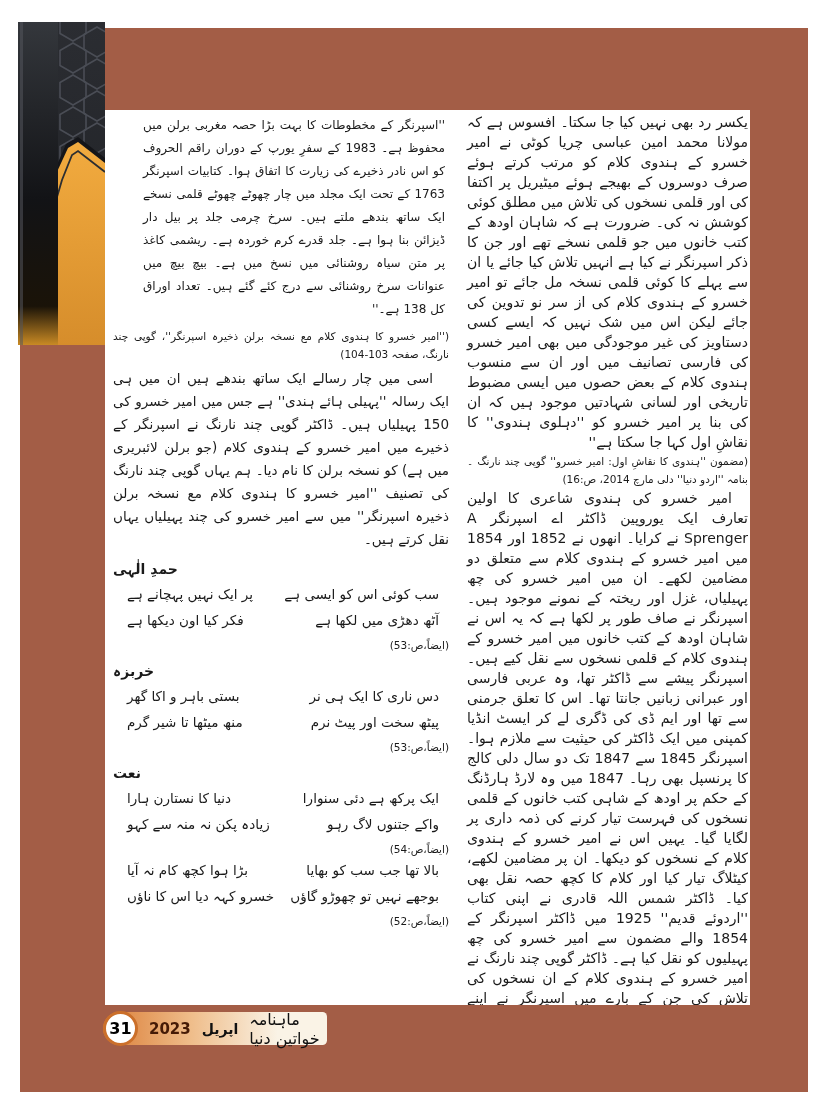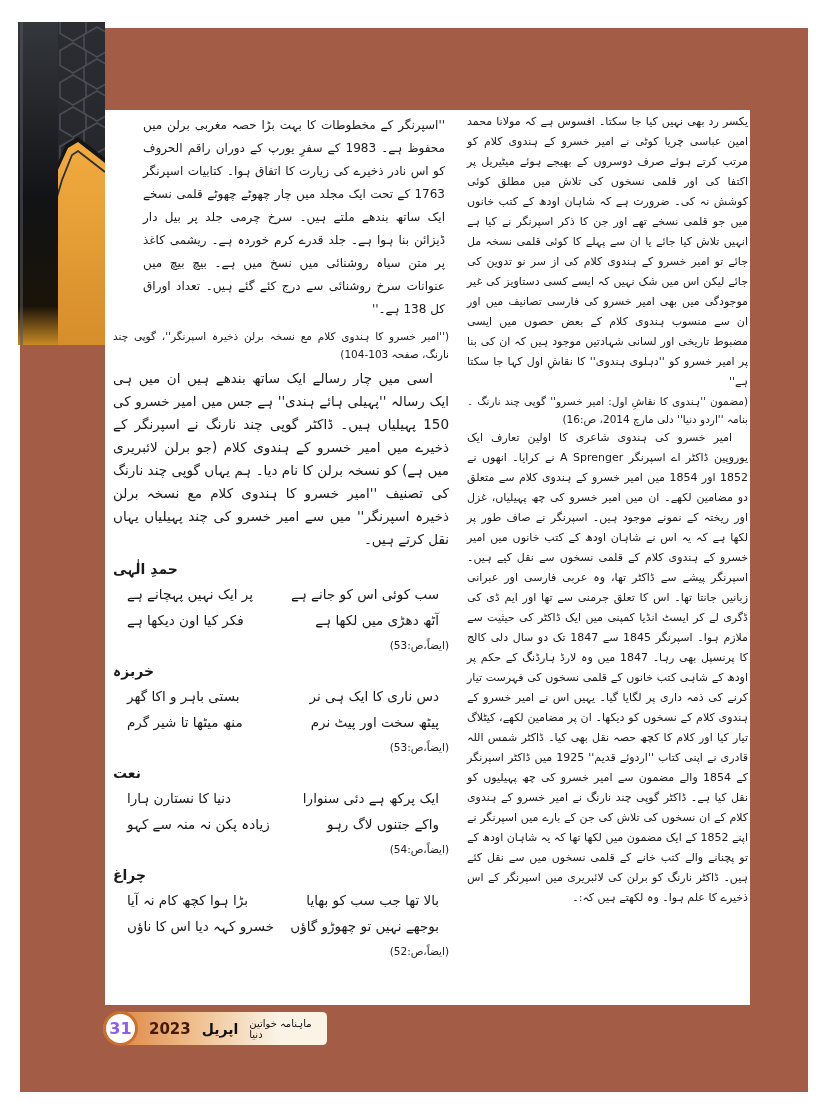--- a/index.html
+++ b/index.html
@@ -10,44 +10,44 @@
     color:#1a1a1a;
     direction:rtl;
   }
   .frame{position:absolute;left:20px;top:28px;width:788px;height:1064px;background:#a35d46;}
   .content{position:absolute;left:105px;top:110px;width:645px;height:895px;background:#ffffff;overflow:hidden;}
   .banner{position:absolute;left:18px;top:22px;width:87px;height:323px;}
   
   .col-right{position:absolute;left:362px;top:2px;width:281px;}
   .col-left{position:absolute;left:8px;top:4px;width:336px;}
   .col-right p{margin:0;}
-  .rc-para{font-size:11px;line-height:20px;text-align:justify;}
+  .rc-para{font-size:14px;line-height:20px;text-align:justify;}
   .rc-para.indent{text-indent:16px;}
   .cite{font-size:10.5px;line-height:18px;margin:6px 0 4px;text-align:justify;}
   .quote{font-size:12px;line-height:23px;text-align:justify;margin:0;padding:0 4px 0 30px;}
   .lc-para{font-size:13.5px;line-height:23px;text-align:justify;margin:4px 0 0;text-indent:16px;}
   .poem-head{text-align:left;font-size:14px;font-weight:600;margin:10px 0 4px;}
   .verse-row{display:flex;justify-content:space-between;direction:rtl;font-size:13.5px;line-height:26px;padding:0 10px 0 14px;}
   .ref{text-align:right;font-size:10.5px;line-height:16px;margin:4px 0 0;}
   
   .footer-bar{
     position:absolute;left:103px;top:1012px;width:224px;height:33px;
     border-radius:18px 5px 5px 18px;
     background:linear-gradient(to right,#db7d36 0%,#efbe8c 40%,#faf3e6 78%,#faf3e6 100%);
     display:flex;align-items:center;direction:ltr;gap:11px;padding-left:1px;box-sizing:border-box;
   }
   .page-badge{
     width:35px;height:35px;flex:0 0 auto;border-radius:50%;
     background:#ffffff;border:3px solid #cb6f2a;box-sizing:border-box;
     display:grid;place-items:center;
-    font-size:16px;font-weight:bold;color:#8b5cf6;margin-left:-1px;
+    font-size:16px;font-weight:bold;color:#000000;margin-left:-1px;
   }
   .footer-year{font-size:15px;font-weight:bold;color:#451a05;}
   .footer-month{font-size:14px;color:#111;font-weight:600;}
-  .footer-magazine{font-size:10px;color:#111;}
+  .footer-magazine{font-size:16px;color:#111;}
 </style>
 </head>
 <body>
 
 <div class="frame"></div>
 
 <div class="banner">
   <svg width="87" height="323" viewBox="0 0 87 323" xmlns="http://www.w3.org/2000/svg">
     <defs>
       <linearGradient id="gDark" x1="0" y1="0" x2="0" y2="1">
@@ -109,21 +109,21 @@
   </div>
 
   <div class="col-left">
     <p class="quote">''اسپرنگر کے مخطوطات کا بہت بڑا حصہ مغربی برلن میں محفوظ ہے۔ 1983 کے سفرِ یورپ کے دوران راقم الحروف کو اس نادر ذخیرے کی زیارت کا اتفاق ہوا۔ کتابیات اسپرنگر 1763 کے تحت ایک مجلد میں چار چھوٹے چھوٹے قلمی نسخے ایک ساتھ بندھے ملتے ہیں۔ سرخ چرمی جلد پر بیل دار ڈیزائن بنا ہوا ہے۔ جلد قدرے کرم خوردہ ہے۔ ریشمی کاغذ پر متن سیاہ روشنائی میں نسخ میں ہے۔ بیچ بیچ میں عنوانات سرخ روشنائی سے درج کئے گئے ہیں۔ تعداد اوراق کل 138 ہے۔''</p>
     <p class="cite">(''امیر خسرو کا ہندوی کلام مع نسخہ برلن ذخیرہ اسپرنگر''، گوپی چند نارنگ، صفحہ 103-104)</p>
     <p class="lc-para">اسی میں چار رسالے ایک ساتھ بندھے ہیں ان میں ہی ایک رسالہ ''پہیلی ہائے ہندی'' ہے جس میں امیر خسرو کی 150 پہیلیاں ہیں۔ ڈاکٹر گوپی چند نارنگ نے اسپرنگر کے ذخیرے میں امیر خسرو کے ہندوی کلام (جو برلن لائبریری میں ہے) کو نسخہ برلن کا نام دیا۔ ہم یہاں گوپی چند نارنگ کی تصنیف ''امیر خسرو کا ہندوی کلام مع نسخہ برلن ذخیرہ اسپرنگر'' میں سے امیر خسرو کی چند پہیلیاں یہاں نقل کرتے ہیں۔</p>
 
     <div>
       <div class="poem-head">حمدِ الٰہی</div>
       <div class="verse-row">
-        <span>سب کوئی اس کو جانے ہے</span>
+        <span>سب کوئی اس کو ایسی ہے</span>
         <span>پر ایک نہیں پہچانے ہے</span>
       </div>
       <div class="verse-row">
         <span>آٹھ دھڑی میں لکھا ہے</span>
         <span>فکر کیا اون دیکھا ہے</span>
       </div>
       <div class="ref">(ایضاً،ص:53)</div>
     </div>
 
     <div>
@@ -146,21 +146,20 @@
         <span>دنیا کا نستارن ہارا</span>
       </div>
       <div class="verse-row">
         <span>واکے جتنوں لاگ رہو</span>
         <span>زیادہ پکن نہ منہ سے کہو</span>
       </div>
       <div class="ref">(ایضاً،ص:54)</div>
     </div>
 
     <div>
-      <div class="poem-head">چراغ</div>
       <div class="verse-row">
         <span>بالا تھا جب سب کو بھایا</span>
         <span>بڑا ہوا کچھ کام نہ آیا</span>
       </div>
       <div class="verse-row">
         <span>بوجھے نہیں تو چھوڑو گاؤں</span>
         <span>خسرو کہہ دیا اس کا ناؤں</span>
       </div>
       <div class="ref">(ایضاً،ص:52)</div>
     </div>

